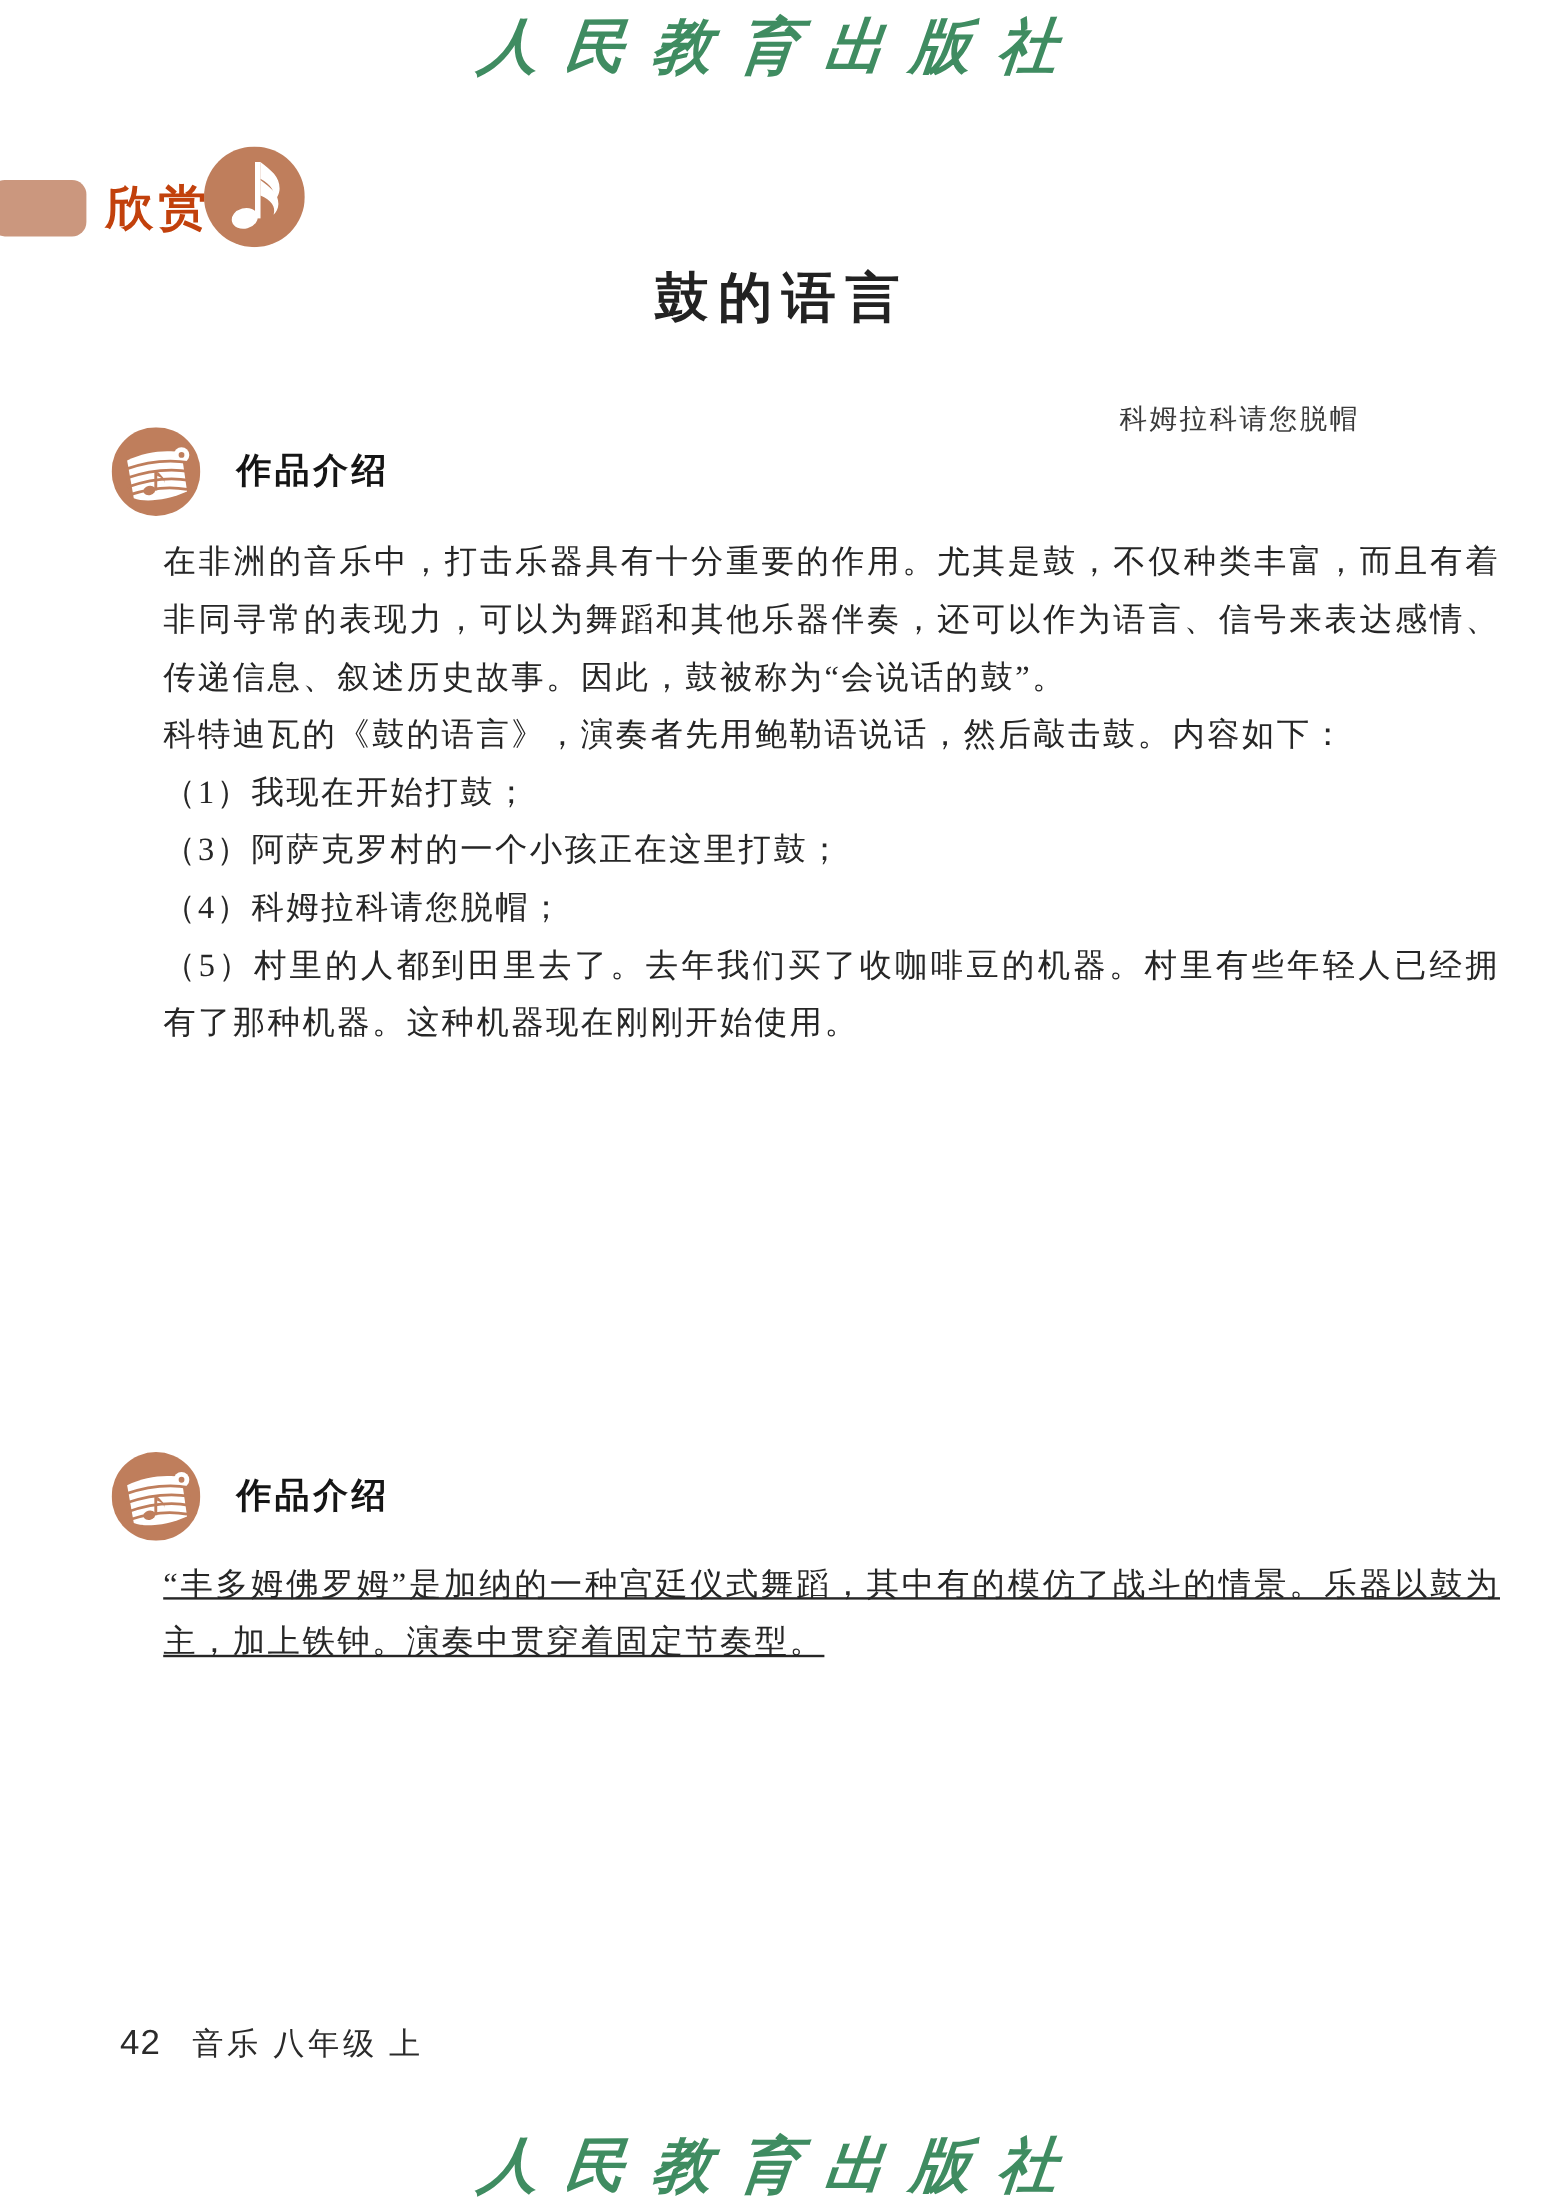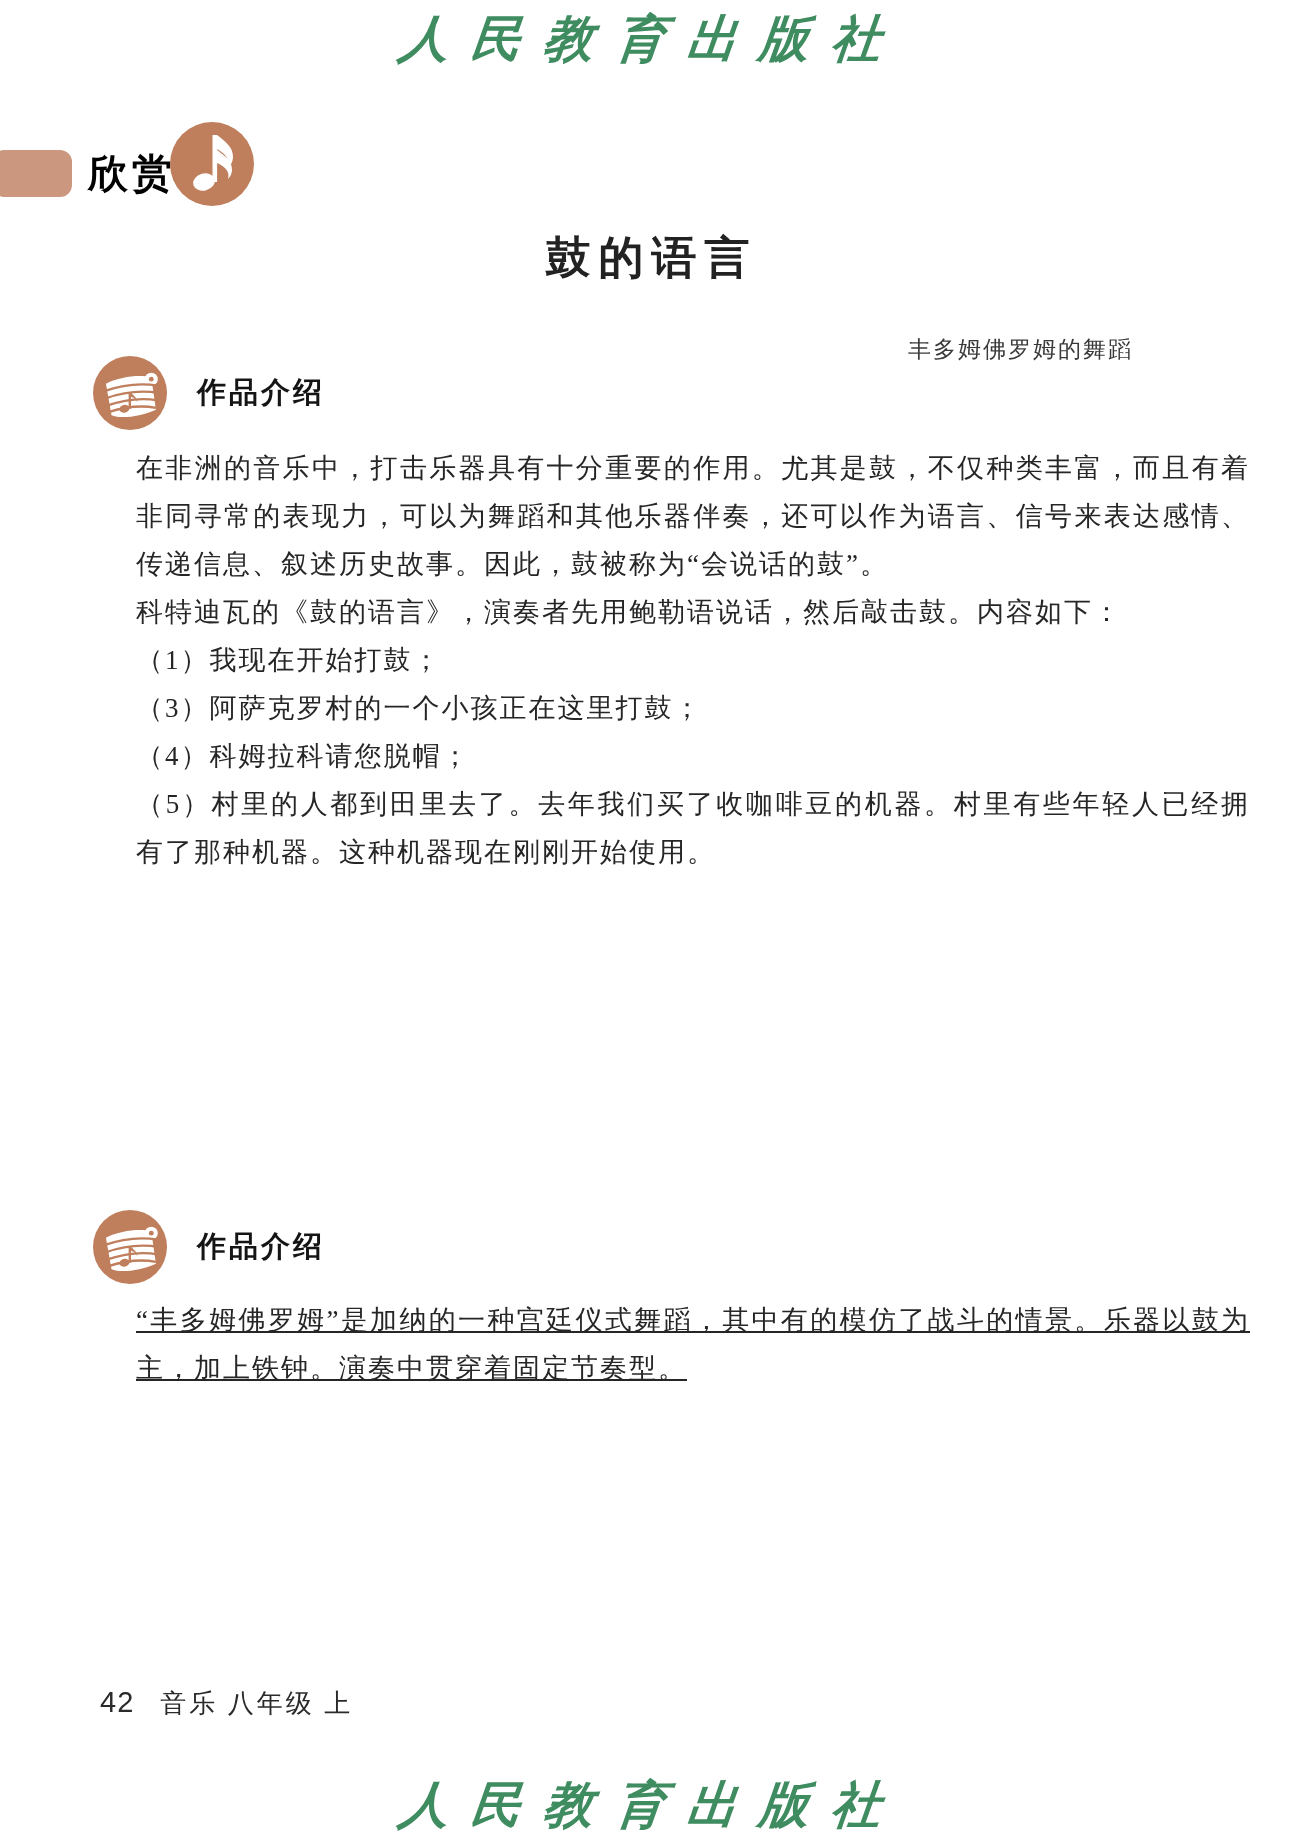--- a/index.html
+++ b/index.html
@@ -31,32 +31,32 @@
   .section-tab{position:absolute;top:122px;left:0;height:84px;}
   .tab-rect{
     position:absolute;left:-8px;top:28px;
     width:80px;height:47px;
     background:#cb977e;border-radius:12px;
   }
   .tab-label{
     position:absolute;left:88px;top:24px;
     font-family:"Liberation Sans", sans-serif;
     font-weight:bold;font-size:40px;letter-spacing:4px;
-    color:#000000;white-space:nowrap;
+    color:#c2410c;white-space:nowrap;
   }
   .tab-note-icon{position:absolute;left:170px;top:0;width:84px;height:84px;}
 
   
   .work-title{
     position:absolute;left:0;width:100%;
     text-align:center;
     font-size:45px;color:#222222;
     letter-spacing:8px;white-space:nowrap;
   }
-  .work-title.t1{top:198px;}
+  .work-title.t1{top:188px;}
   .work-title.t2{top:1076px;letter-spacing:4px;}
 
   .attribution{
     position:absolute;top:334px;right:170px;
     font-size:23px;color:#3a3a3a;letter-spacing:2px;
   }
 
   
   .intro-header{
     position:absolute;left:93px;
@@ -113,21 +113,21 @@
           <rect x="42.5" y="13" width="4.6" height="47"></rect>
           <path d="M47 13 C56 20 63 25 63 35 C63 40 60 44 58 46 C60 38 56 32 47 27 Z"></path>
           <path d="M47 28 C56 35 62 39 62 48 C62 52 60 55 58 57 C60 50 56 45 47 41 Z"></path>
         </g>
       </svg>
     </span>
   </div>
 
   <h1 class="work-title t1">鼓的语言</h1>
 
-  <div class="attribution">丰多姆佛罗姆的舞蹈</div>
+  <div class="attribution">科姆拉科请您脱帽</div>
 
   <div class="intro-header i1">
     <span class="intro-icon">
       <svg width="74" height="74" viewBox="0 0 80 80">
         <circle cx="40" cy="40" r="40" fill="#bf7e5c"></circle>
         <path d="M14 30 C30 22 50 20 63 23 L68 58 C50 66 30 68 20 64 Z" fill="#ffffff"></path>
         <circle cx="63" cy="25" r="7" fill="#ffffff"></circle>
         <circle cx="63" cy="25" r="2.6" fill="#bf7e5c"></circle>
         <g fill="none" stroke="#bf7e5c" stroke-width="2.5">
           <path d="M12 38 C32 31 52 29 70 32"></path>

